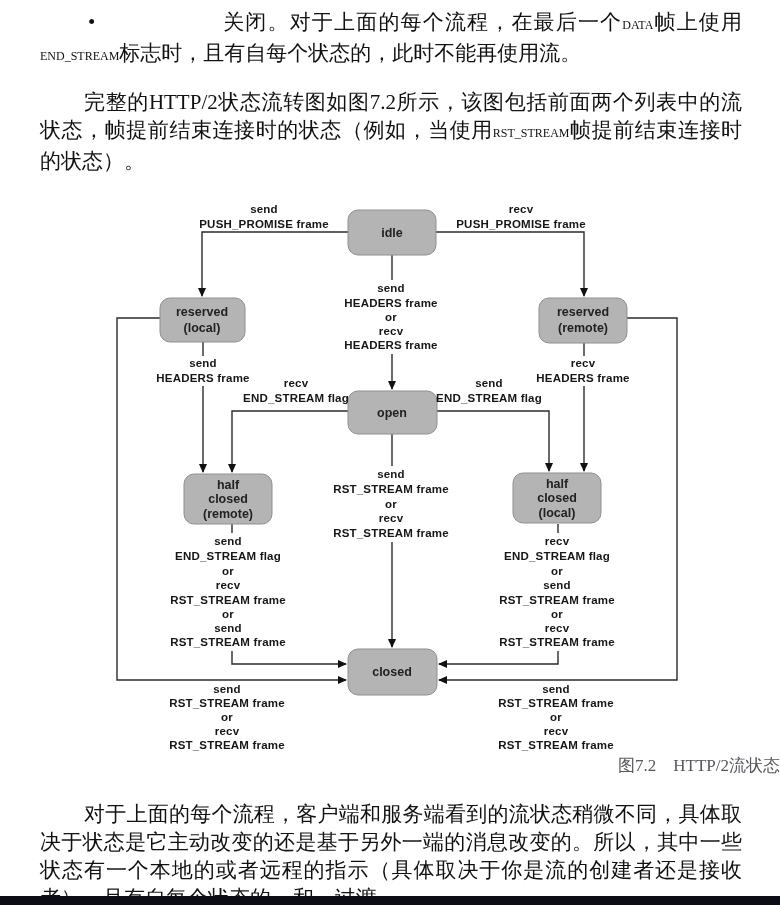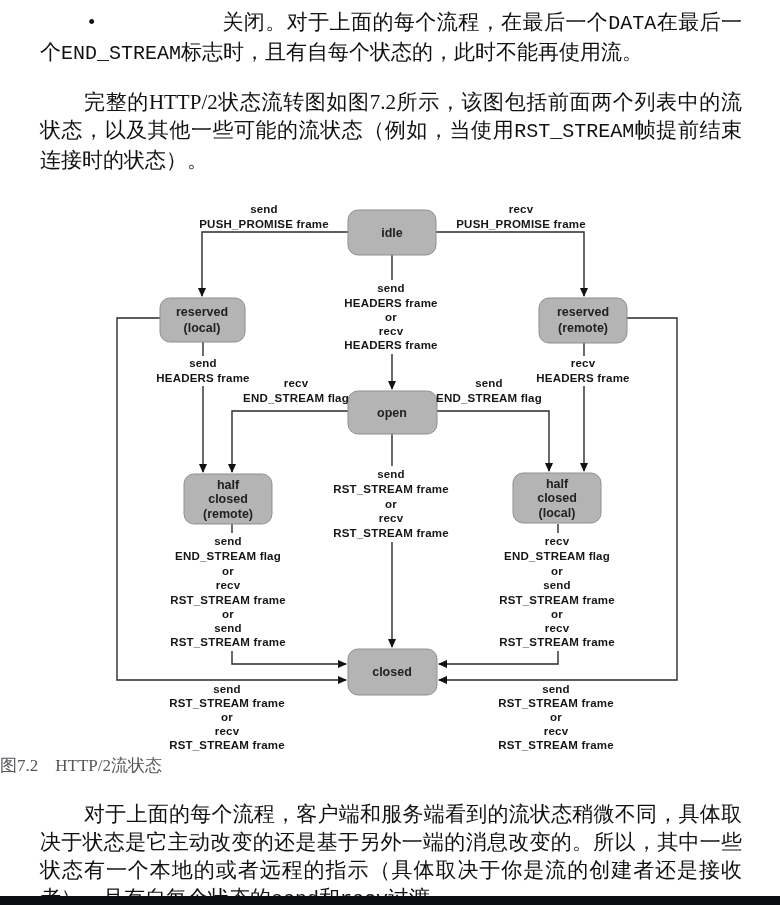--- a/index.html
+++ b/index.html
@@ -1,53 +1,53 @@
 <!DOCTYPE html>
 <html><head>
 <meta charset="utf-8">
 <style>
   html,body{margin:0;padding:0;background:#fff;}
   .page{position:relative;width:780px;height:905px;background:#ffffff;overflow:hidden;
         font-family:"Liberation Serif",serif;}
   
   .para{position:absolute;left:40px;width:702px;font-size:21px;line-height:28px;
         color:#111;text-align:justify;}
-  .para .seg-code{font-size:20px;font-family:Liberation Mono, monospace;}
+  .para .seg-code{font-size:12px;}
   .bullet-indent{display:inline-block;width:48px;}
   .bullet-mark{display:inline-block;width:10px;}
   .bullet-gap{display:inline-block;width:124px;}
   .p1{top:8px;}
   .p2{top:88px;text-indent:44px;}
   .p3{top:800px;text-indent:44px;}
   
-  .caption{position:absolute;left:0;top:754px;width:780px;text-align:left;
+  .caption{position:absolute;left:0;top:754px;width:780px;text-align:right;
            font-size:17px;color:#56565e;}
   
   .bottom-bar{position:absolute;left:0;top:896px;width:780px;height:9px;z-index:5;}
   
   svg.diagram{position:absolute;left:0;top:0;z-index:1;}
   .edge{stroke:#2b2b2b;stroke-width:1.4;fill:none;}
   .node{stroke:#8f8f8f;stroke-width:1;}
   .node-lbl{font-family:"Liberation Sans",sans-serif;font-weight:bold;font-size:12.5px;
             fill:#222;text-anchor:middle;}
   .elbl{font-family:"Liberation Sans",sans-serif;font-weight:bold;font-size:11.5px;
         letter-spacing:.2px;fill:#161616;text-anchor:middle;}
   .backdrop{fill:#ffffff;}
 </style>
 </head>
 <body>
 
 <div class="page">
 
   <div class="para p1">
-    <span class="bullet-indent"></span><span class="bullet-mark">•</span><span class="bullet-gap"></span><span>关闭。对于上面的每个流程，在最后一个</span><span class="seg-code">DATA</span><span>在最后一个</span><span class="seg-code">END_STREAM</span><span>标志时，且有自每个状态的，此时不能再使用流。</span>
+    <span class="bullet-indent"></span><span class="bullet-mark">•</span><span class="bullet-gap"></span><span>关闭。对于上面的每个流程，在最后一个</span><span class="seg-code">DATA</span><span>帧上使用</span><span class="seg-code">END_STREAM</span><span>标志时，且有自每个状态的，此时不能再使用流。</span>
   </div>
 
   <div class="para p2">
-    <span>完整的HTTP/2状态流转图如图7.2所示，该图包括前面两个列表中的流状态，以及其他一些可能的流状态（例如，当使用</span><span class="seg-code">RST_STREAM</span><span>帧提前结束连接时的状态）。</span>
+    <span>完整的HTTP/2状态流转图如图7.2所示，该图包括前面两个列表中的流状态，帧提前结束连接时的状态（例如，当使用</span><span class="seg-code">RST_STREAM</span><span>帧提前结束连接时的状态）。</span>
   </div>
 
   <svg class="diagram" width="780" height="905" viewBox="0 0 780 905">
     <defs>
       <marker id="arr" markerUnits="userSpaceOnUse" markerWidth="9" markerHeight="8" refX="8" refY="4" orient="auto">
         <path d="M0,0 L9,4 L0,8 Z" fill="#111"></path>
       </marker>
     </defs>
 
     <g>

